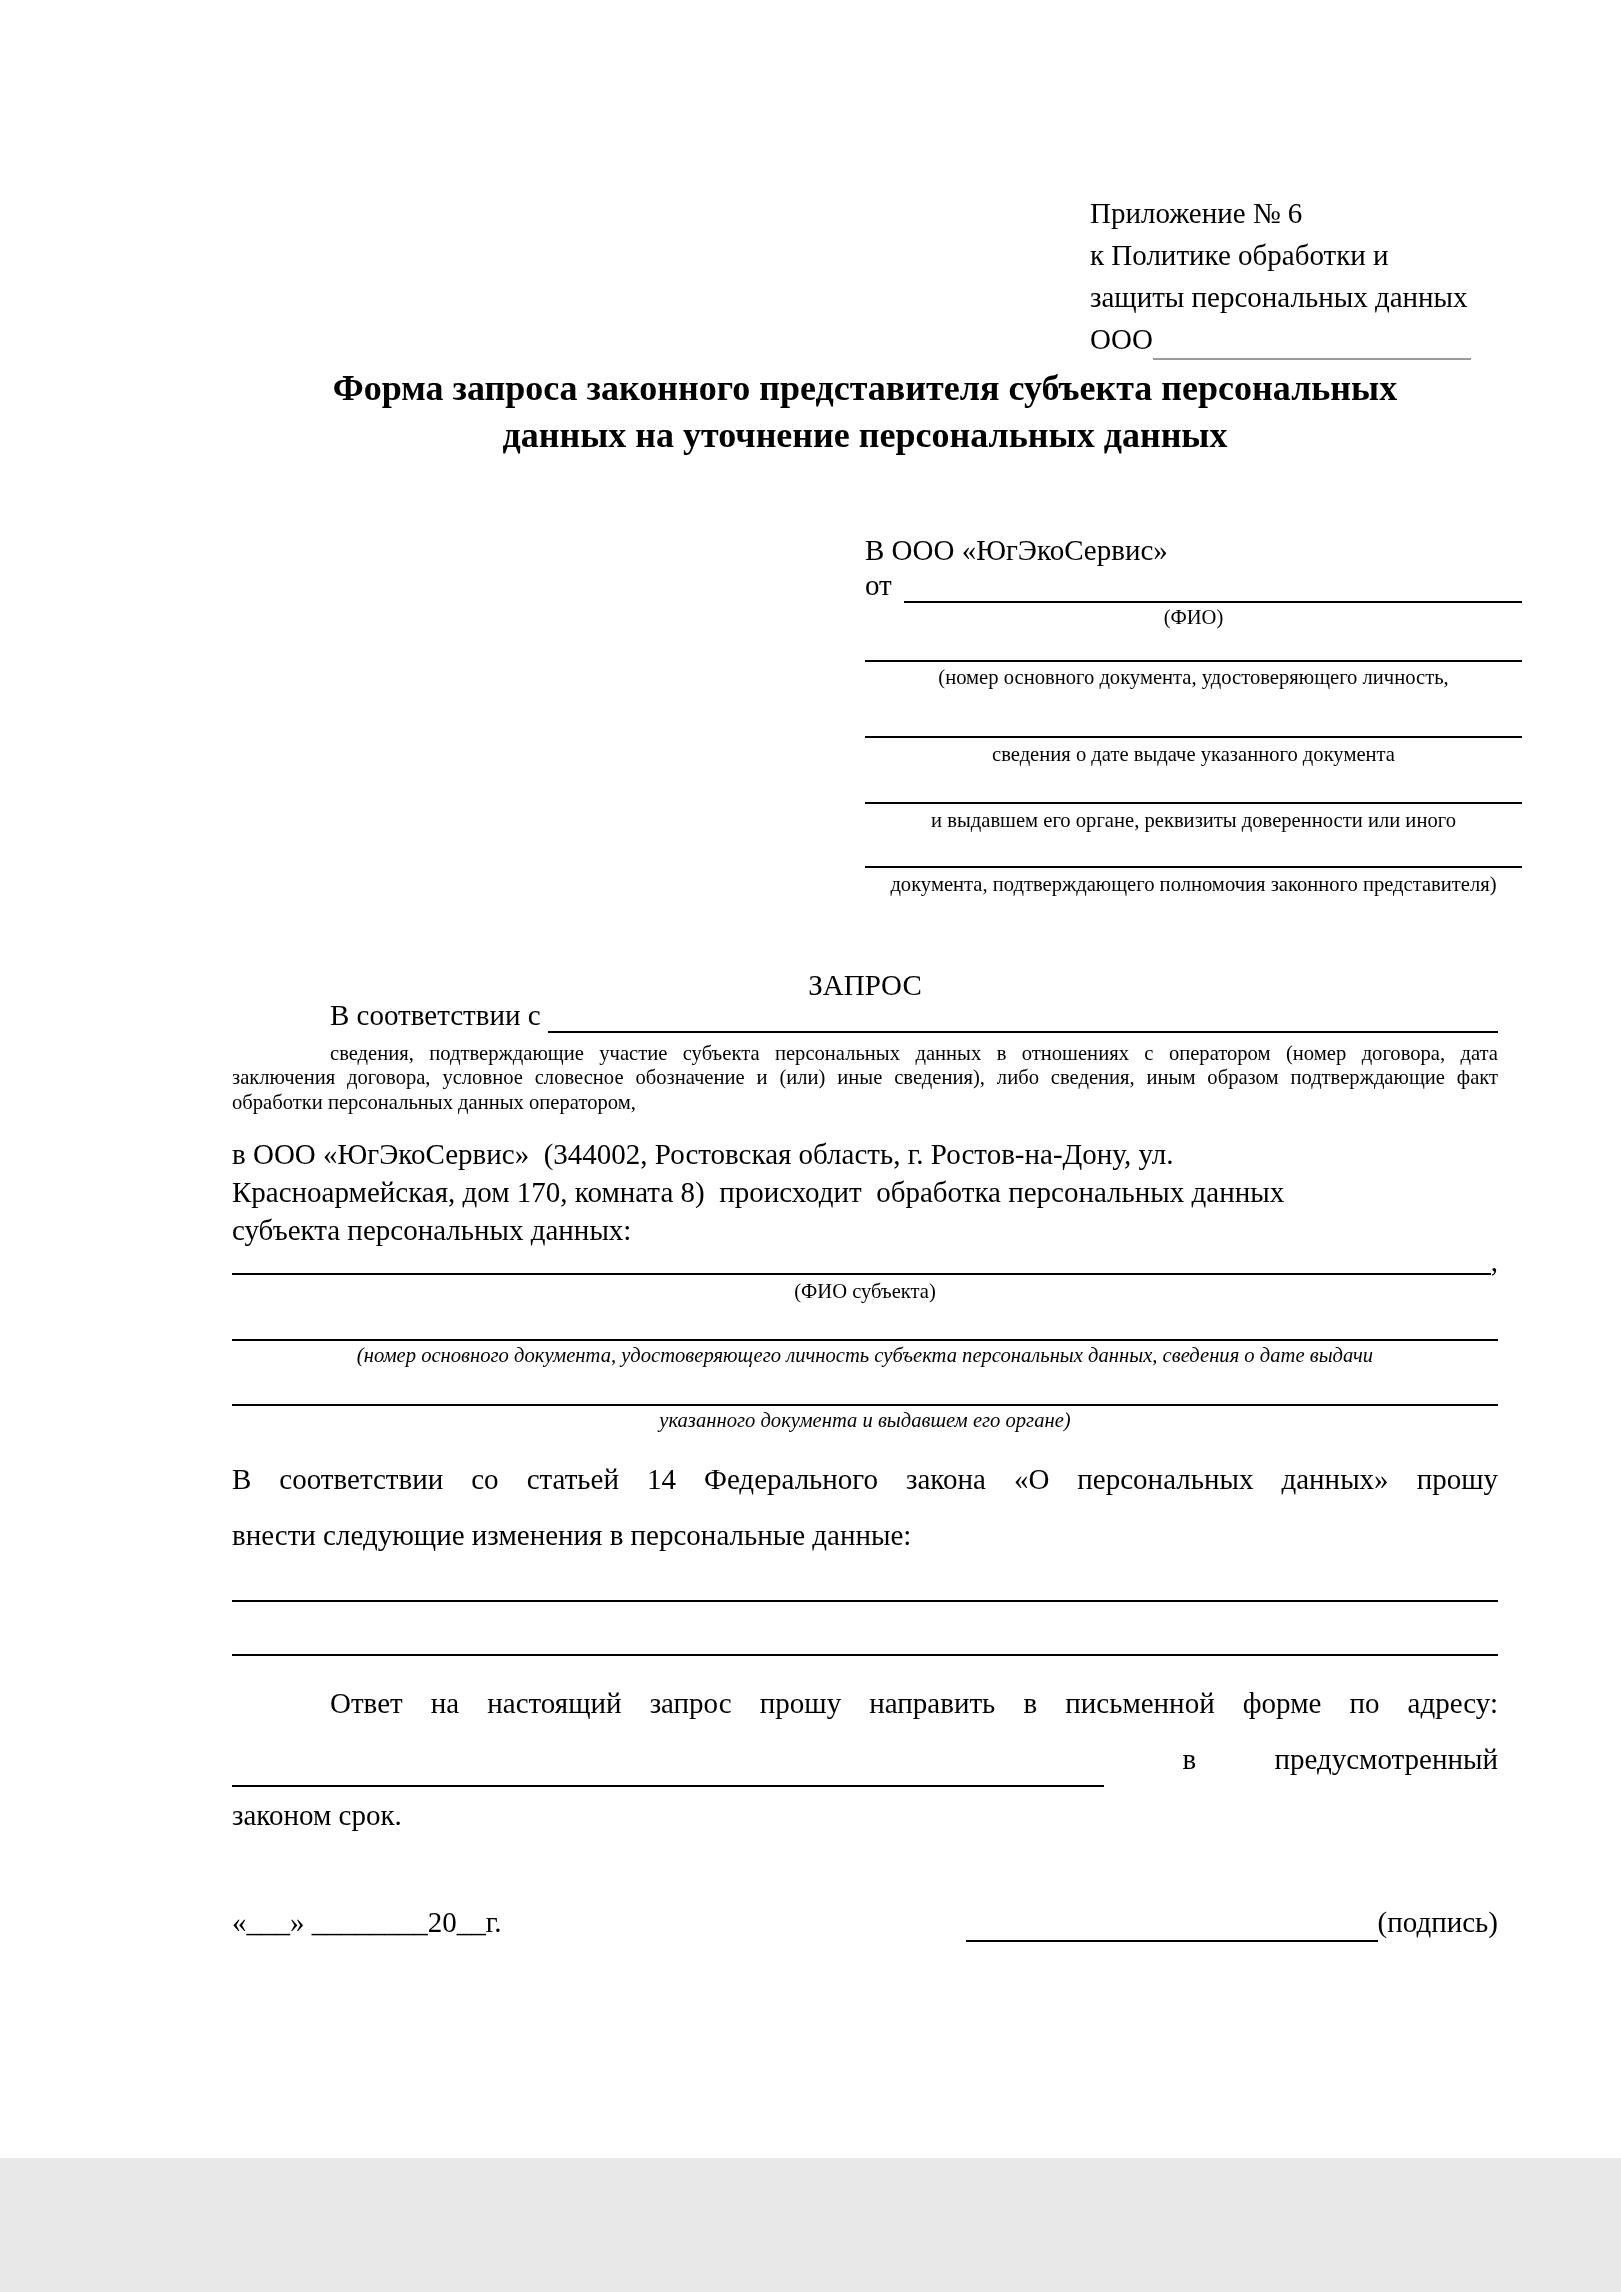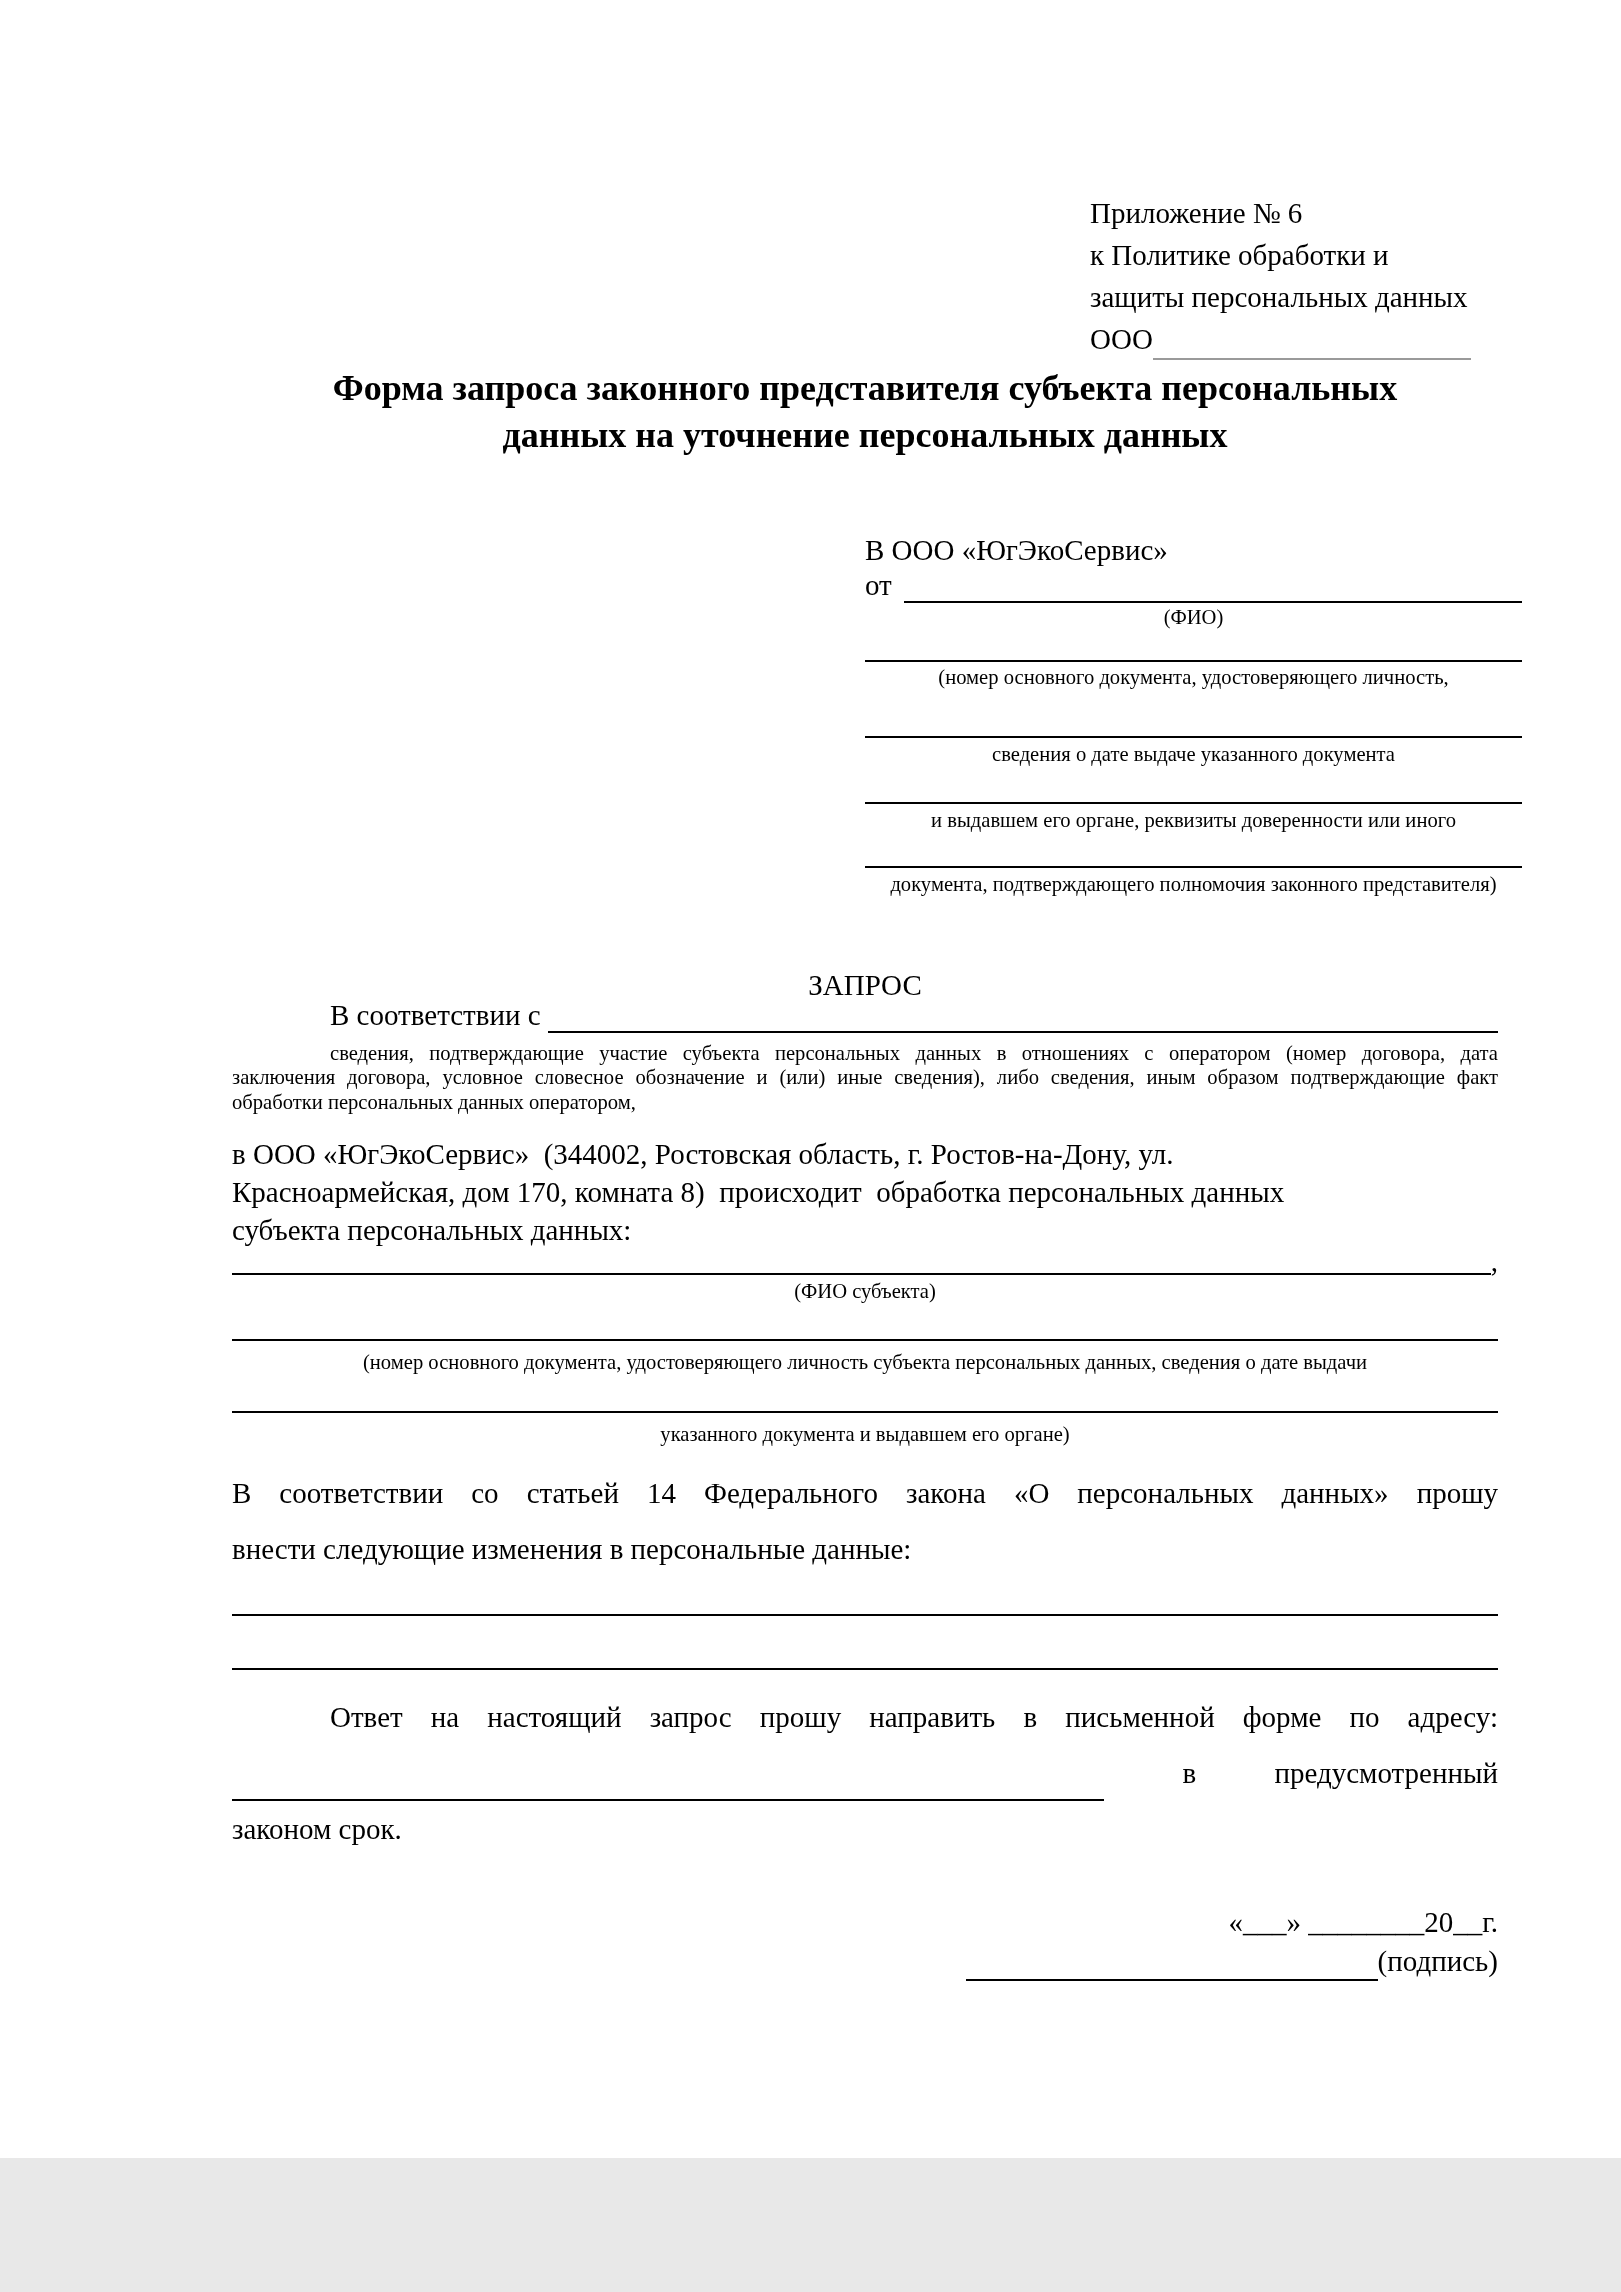--- a/index.html
+++ b/index.html
@@ -44,31 +44,31 @@
   .basis{margin-top:7.8px;font-size:20.6px;line-height:24.5px;}
   .basis .b0{text-indent:98px;}
   .jl{text-align:justify;text-align-last:justify;}
   .operator{margin-top:21px;line-height:38px;}
   .operator>div{white-space:pre-wrap;}
   .subject-row{display:flex;align-items:flex-end;height:25.5px;margin-top:0;}
   .subject-row .blank{flex:1;height:100%;}
   .subject-row .comma{line-height:25.5px;}
   .body>.cap{margin-top:3.9px;}
   .field2 .rule{margin-top:35px;}
-  .field2 .cap{margin-top:9px;}
+  .field2 .cap{margin-top:2px;font-style:italic;}
   .law{margin-top:17.6px;line-height:56px;}
   .rule.gap1{margin-top:37px;}
   .rule.gap2{margin-top:52px;}
   .reply{margin-top:19.6px;line-height:56px;}
   .reply .r1{text-indent:98px;}
   .reply .r2{display:flex;align-items:flex-end;justify-content:space-between;height:56px;}
   .reply .r2 .addr{width:872px;height:39px;}
 
   
-  .footer{position:absolute;left:232px;top:1903px;width:1266px;display:flex;justify-content:space-between;align-items:flex-end;font-size:29px;line-height:39px;flex-direction:column;}
+  .footer{position:absolute;left:232px;top:1903px;width:1266px;display:flex;justify-content:space-between;align-items:flex-end;font-size:29px;line-height:39px;}
   .sign{display:flex;align-items:flex-end;}
   .sign .sigline{width:412px;height:37px;}
 </style>
 </head>
 <body>
 
 <div class="page">
 
   <div class="appendix">
     <div>Приложение № 6</div>

